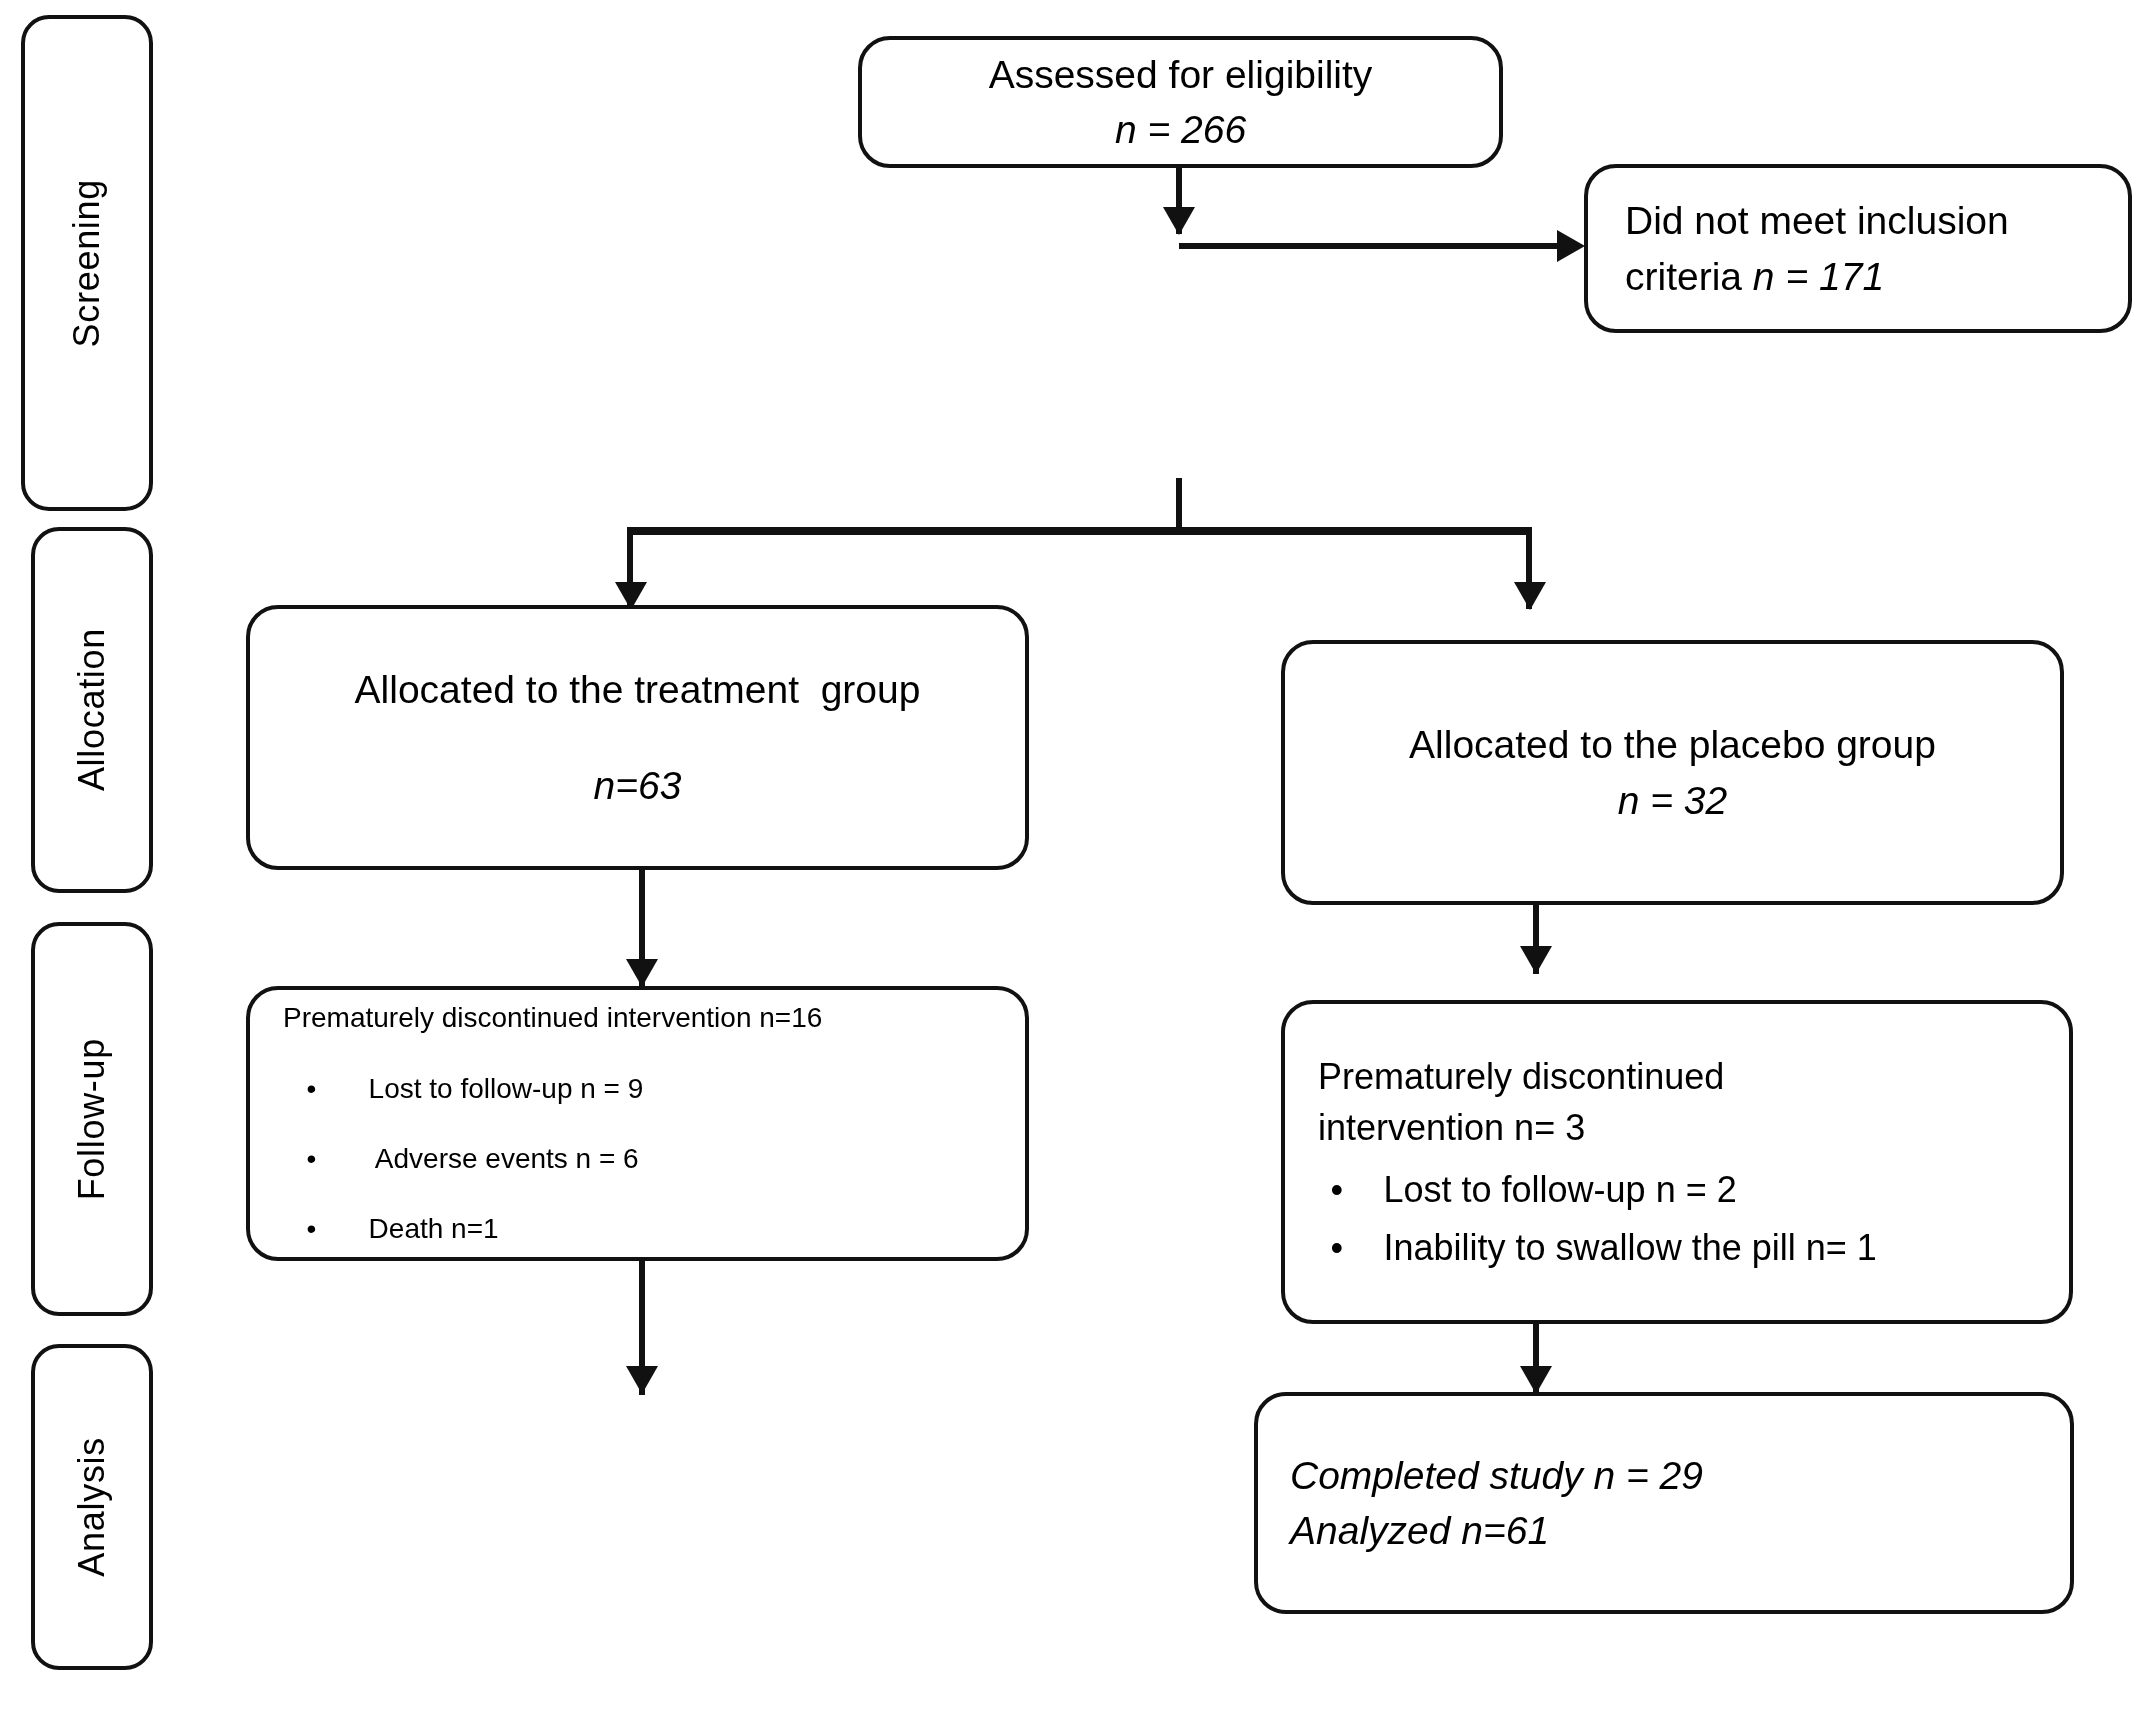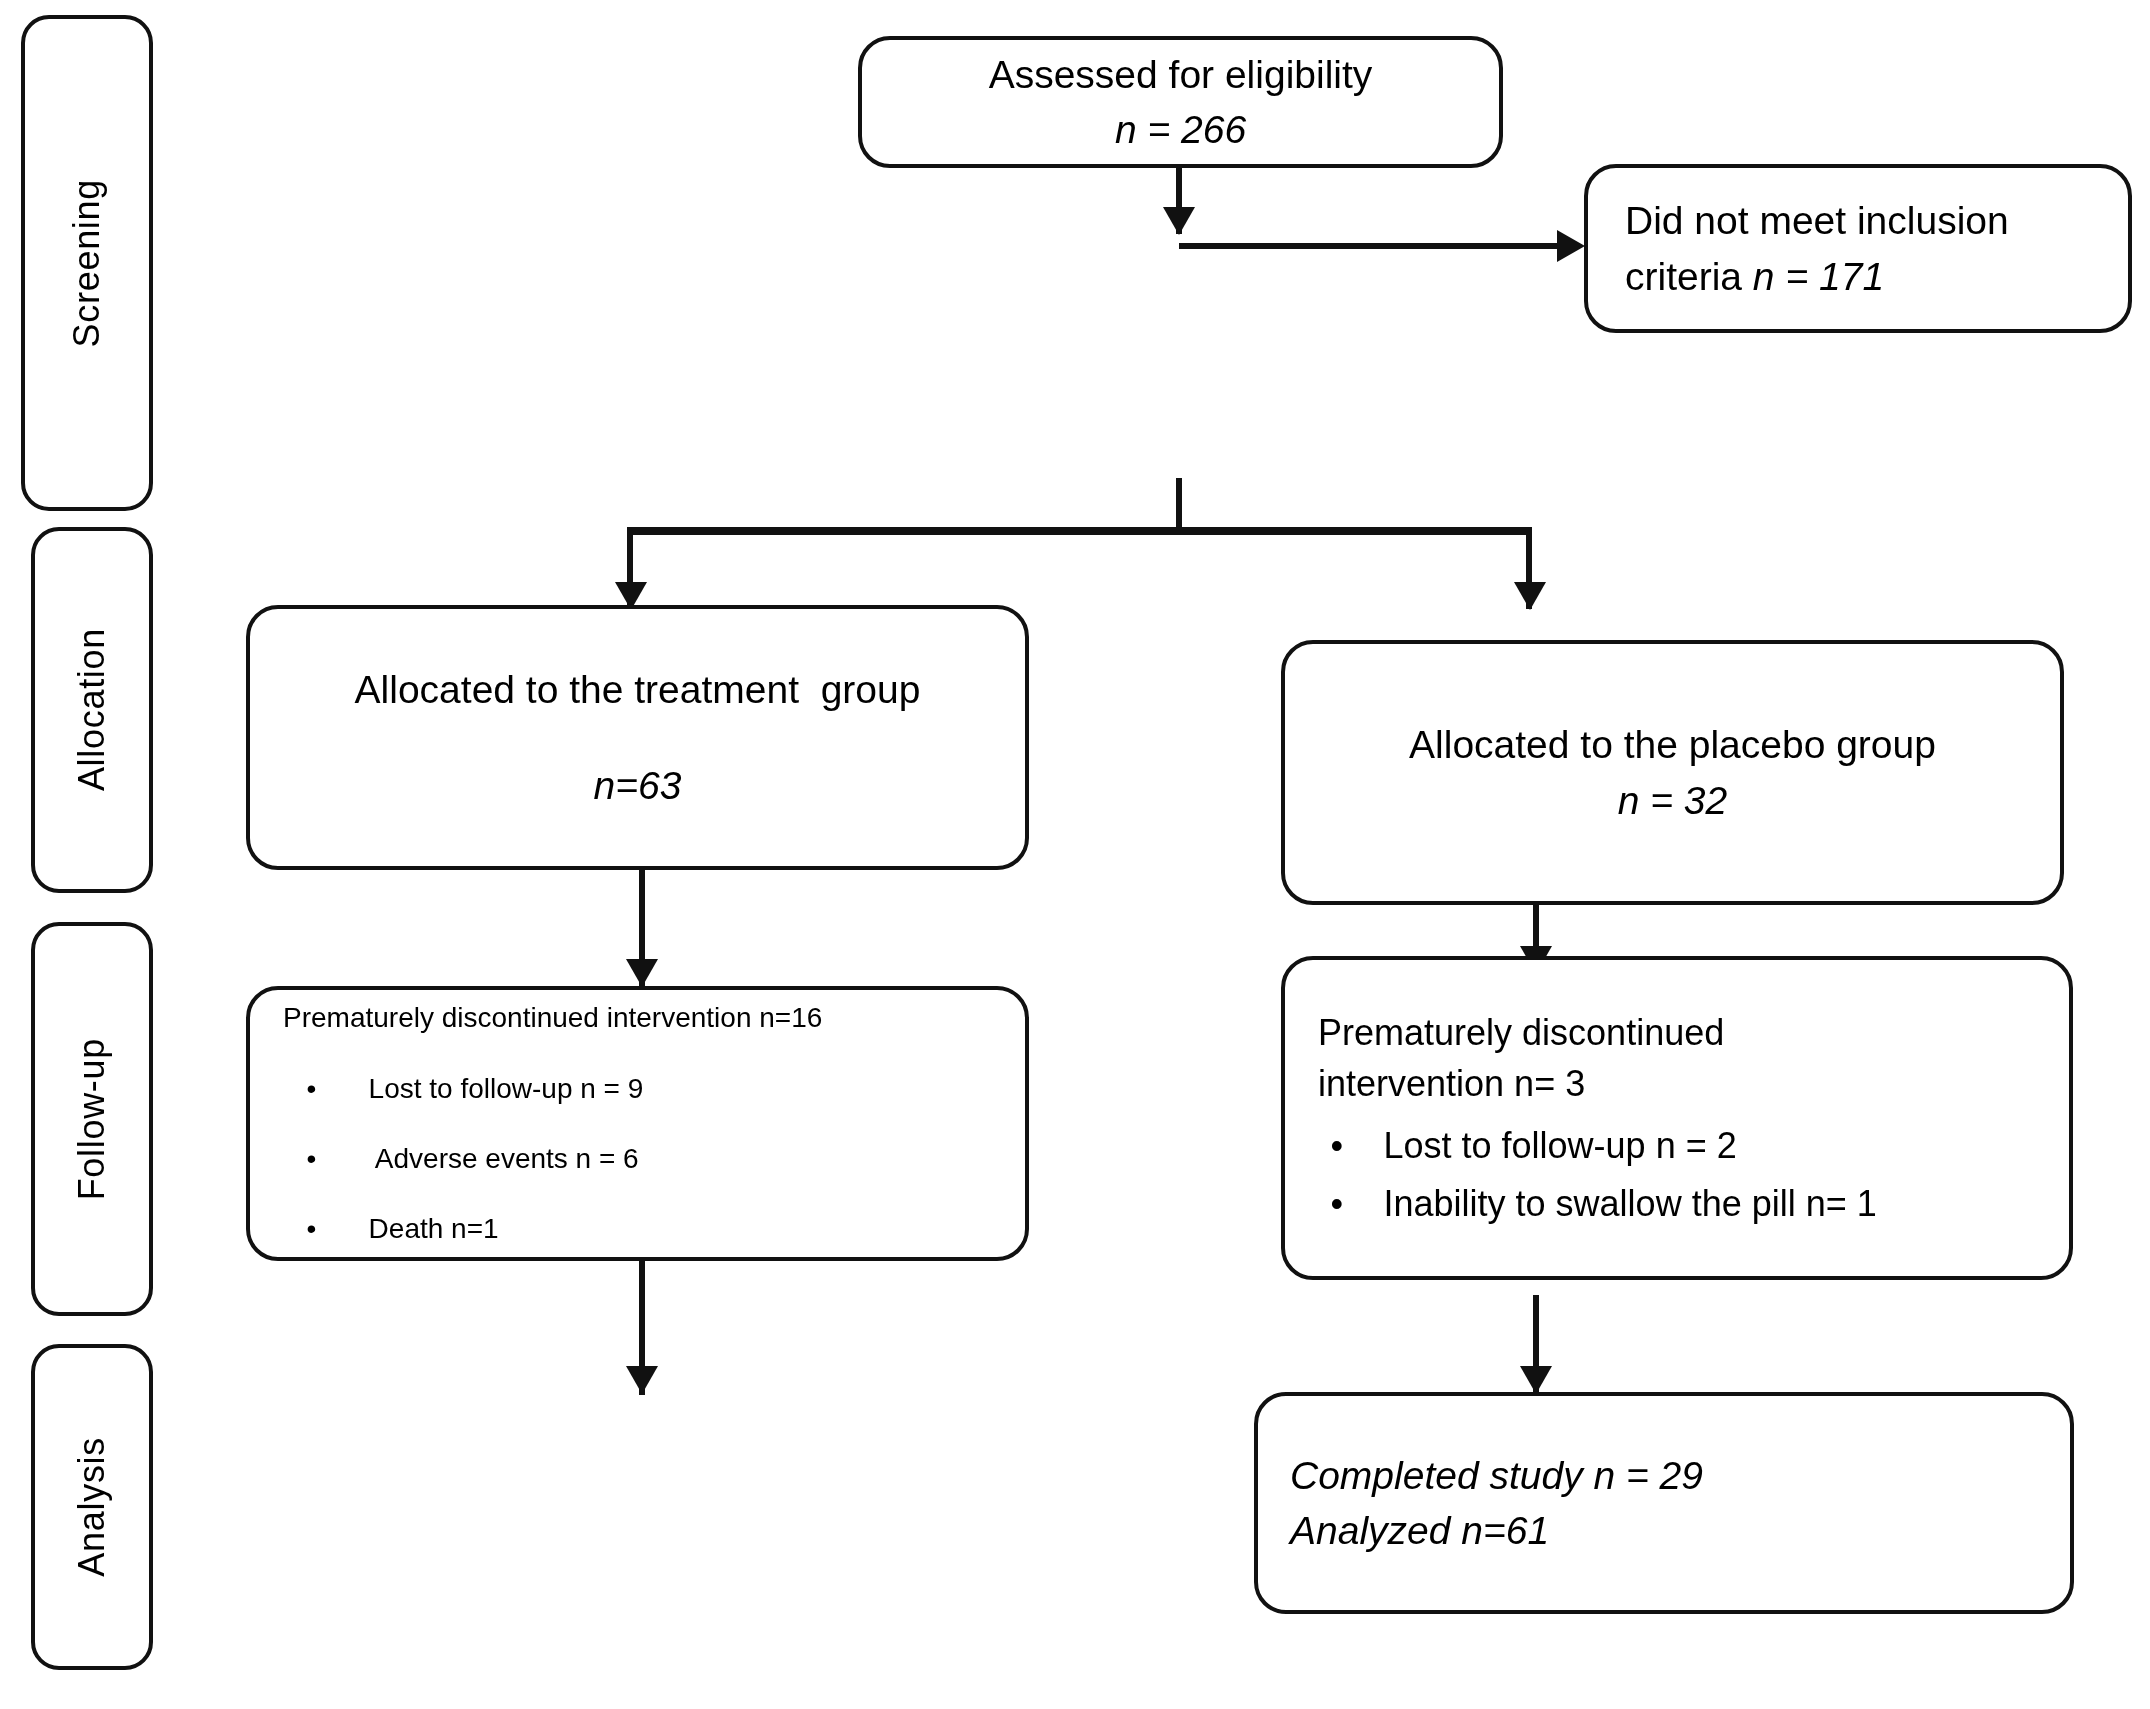--- a/index.html
+++ b/index.html
@@ -188,21 +188,21 @@
         <span class="bullet">•</span>
         <span> Adverse events n = 6</span>
       </li>
       <li class="bitem">
         <span class="bullet">•</span>
         <span>Death n=1</span>
       </li>
     </ul>
   </div>
 
-  <div class="node left fu-right" style="left:1281px; top:956px; width:792px; height:324px; padding-left:33px; padding-right:14px;">
+  <div class="node left fu-right" style="left:1281px; top:1000px; width:792px; height:324px; padding-left:33px; padding-right:14px;">
     <span class="line">Prematurely discontinued</span>
     <span class="line hdr">intervention n= 3</span>
     <ul class="blist">
       <li class="bitem">
         <span class="bullet">•</span>
         <span>Lost to follow-up n = 2</span>
       </li>
       <li class="bitem">
         <span class="bullet">•</span>
         <span>Inability to swallow the pill n= 1</span>

